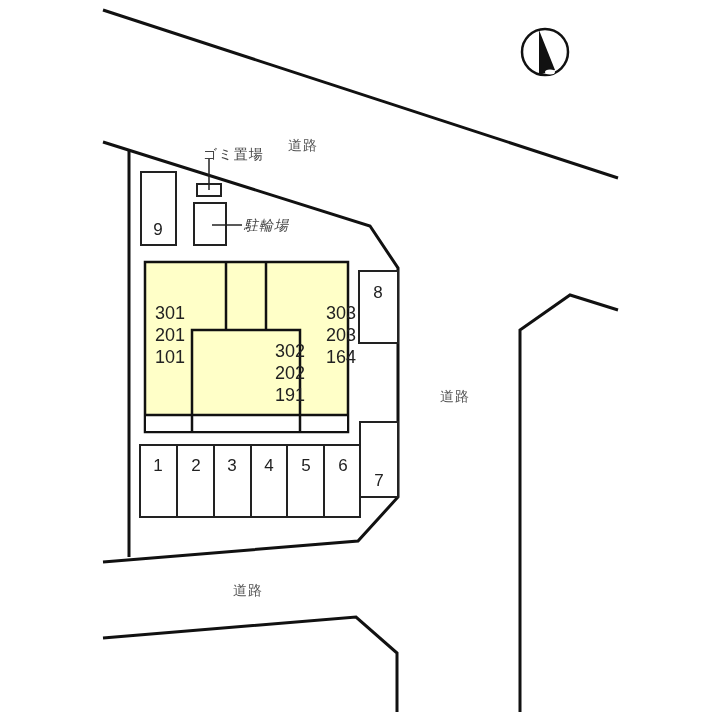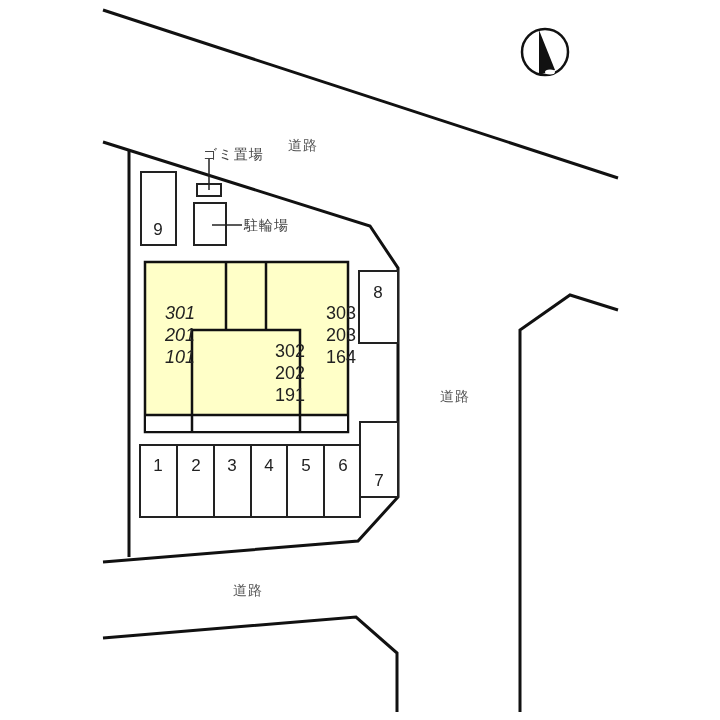--- a/index.html
+++ b/index.html
@@ -64,23 +64,23 @@
     <polygon points="539,30 539,75 555,70" fill="#111"></polygon>
     <ellipse cx="550" cy="72" rx="5" ry="2.5" fill="#fff"></ellipse>
   </g>
 </svg>
 
 <div class="road" style="left:288px; top:137px;">道路</div>
 <div class="road" style="left:440px; top:388px;">道路</div>
 <div class="road" style="left:233px; top:582px;">道路</div>
 
 <div class="small" style="left:203px; top:146px;">ゴミ置場</div>
-<div class="small" style="left:244px; top:217px;">駐輪場</div>
+<div class="small" style="left:244px; top:217px;font-style:italic;">駐輪場</div>
 
-<div class="unit-stack" style="left:160px; top:302px; width:40px;font-style:italic;">
+<div class="unit-stack" style="left:150px; top:302px; width:40px;">
   <span>301</span>
   <span>201</span>
   <span>101</span>
 </div>
 <div class="unit-stack" style="left:225px; top:340px; width:42px;margin-left:44px;">
   <span>302</span>
   <span>202</span>
   <span>191</span>
 </div>
 <div class="unit-stack" style="left:301px; top:302px; width:42px;margin-left:19px;">

